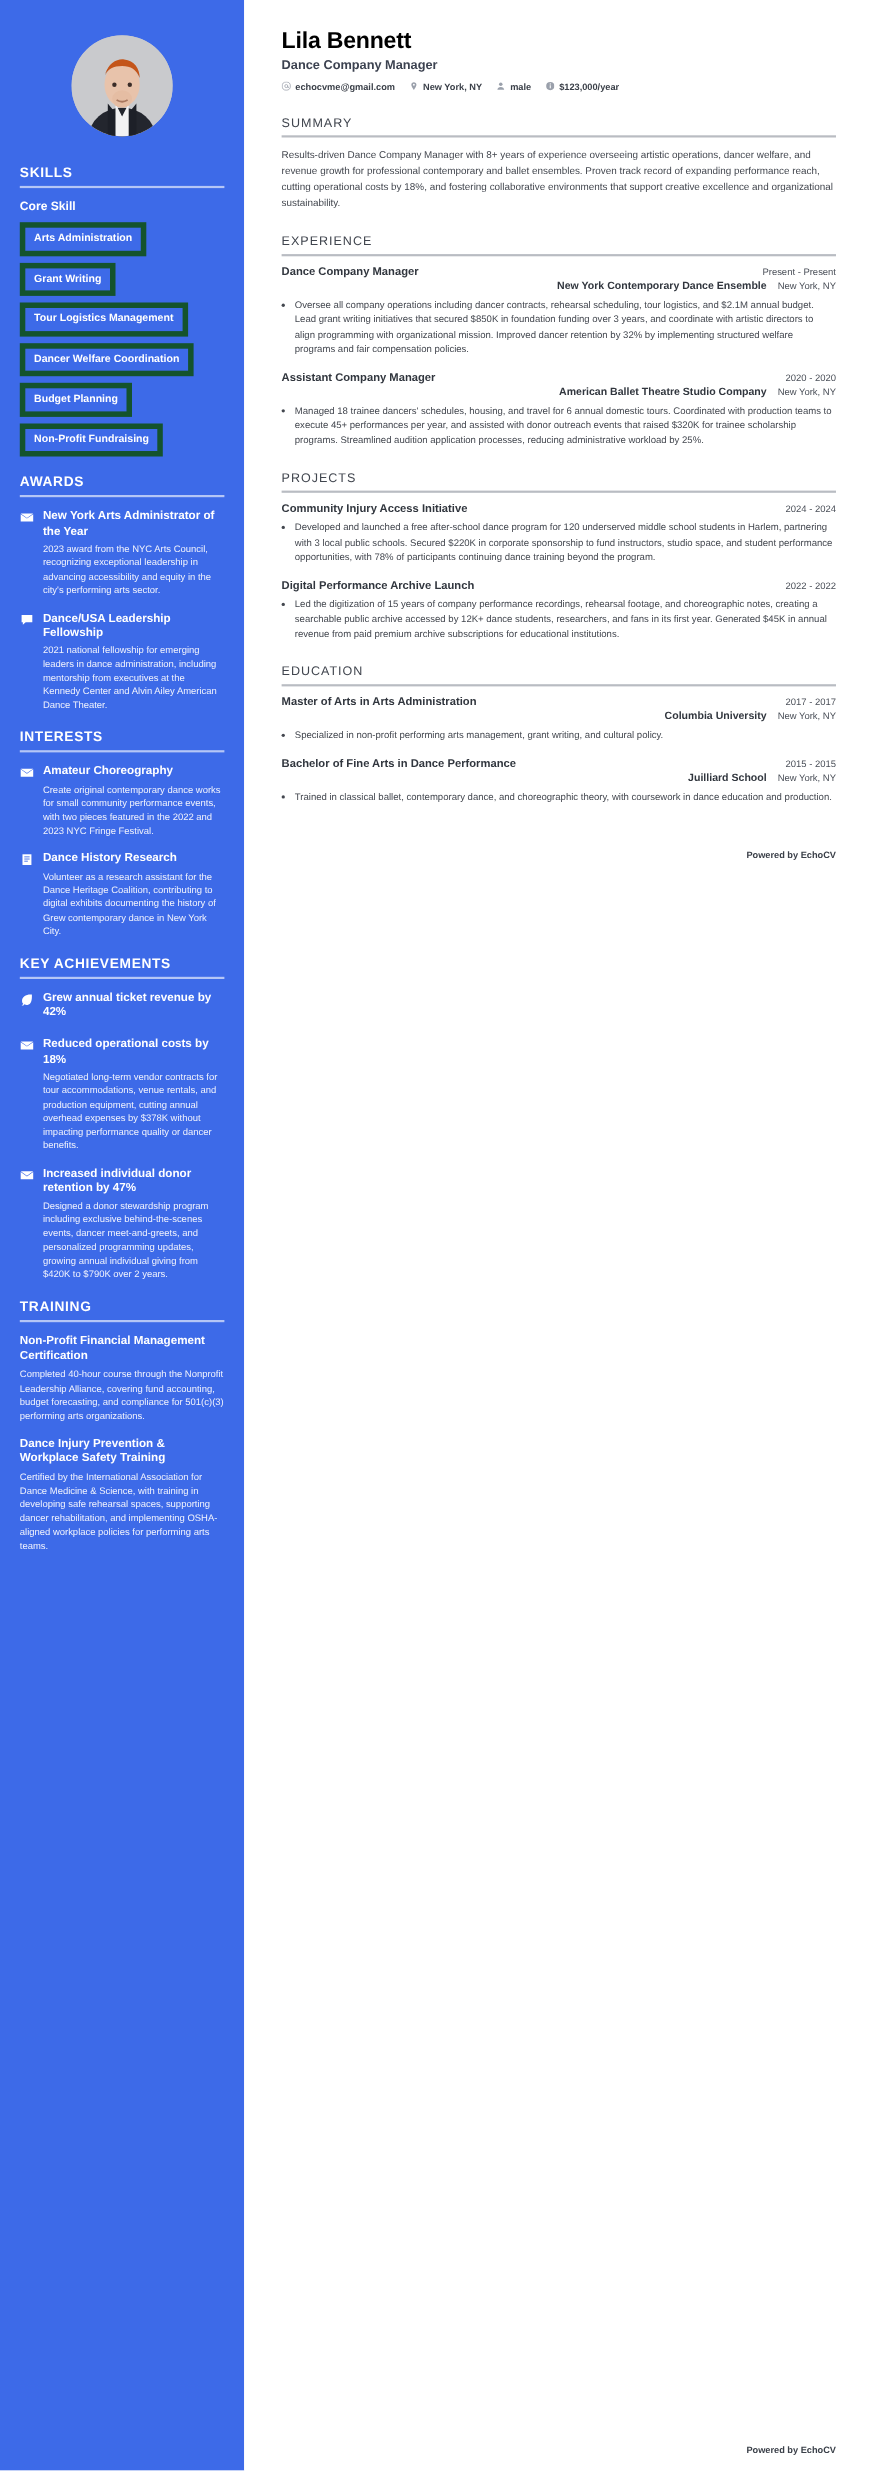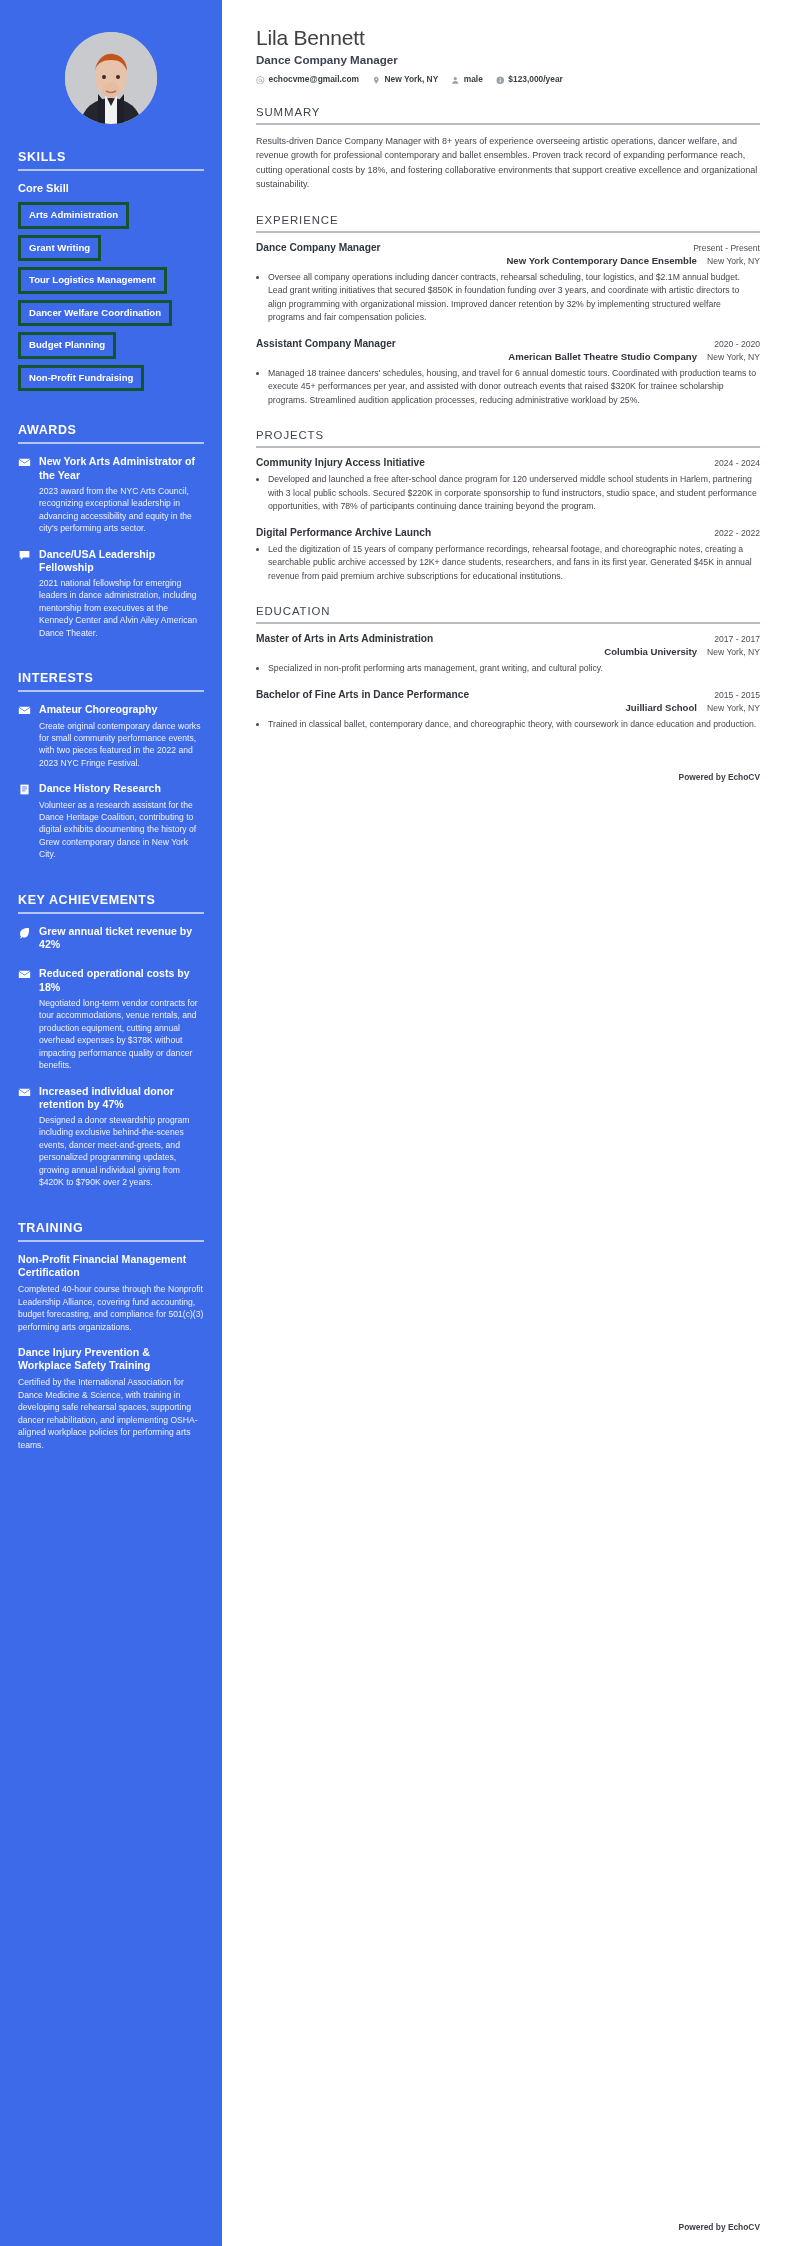--- a/index.html
+++ b/index.html
@@ -25,26 +25,26 @@
     width: 92px; height: 92px; border-radius: 50%;
     background: #c9c9cb; overflow: hidden; position: relative;
   }
   .avatar svg { display:block; width:100%; height:100%; }
 
   .side-h {
     font-size: 12.5px; font-weight: 700; letter-spacing: .6px;
     margin-bottom: 5px; color:#fff;
   }
   .side-rule { height: 2px; background: rgba(255,255,255,.62); margin-bottom: 11px; }
-  .side-sec { margin-bottom: 32px; }
+  .side-sec { margin-bottom: 16px; }
 
   .core-label { font-size: 11px; font-weight: 700; margin-bottom: 8px; }
   .chips { display:flex; flex-wrap: wrap; gap: 6px; }
   .chip {
-    border: 3px solid #14532d;
+    border: 5px solid #14532d;
     padding: 5px 8px 5px 8px;
     font-size: 9.6px; font-weight: 700;
     line-height: 1.1; white-space: nowrap;
     background: transparent; color:#fff;
   }
 
   .entry { display: flex; gap: 7px; margin-bottom: 13px; }
   .entry-ic { flex: 0 0 14px; padding-top: 1px; }
   .entry-ic svg { display:block; width:13px; height:13px; }
   .entry-body { flex: 1 1 auto; }
@@ -55,24 +55,24 @@
   .train-title { font-size: 10.6px; font-weight: 700; line-height: 1.25; margin-bottom: 4px; }
   .train-desc { font-size: 8.6px; line-height: 1.45; color:#f1f3fd; }
 
   
   .main {
     position: absolute; left: 222px; top: 0;
     width: 572px; min-height: 2246px;
     padding: 26px 34px 30px 34px;
     background: #fff;
   }
-  .name { font-size: 21px; font-weight: 400; color:#404040; letter-spacing:-.2px; }
+  .name { font-size: 21px; font-weight: 700; color:#000000; letter-spacing:-.2px; }
   .role { font-size: 11.6px; font-weight: 600; color:#3c4250; margin-top: 3px; }
   .contacts { display:flex; align-items:center; gap: 13px; margin-top: 8px; flex-wrap: wrap; }
-  .contact { display:flex; align-items:flex-end; gap: 4px; font-size: 8.4px; font-weight:700; color:#3b4049; }
+  .contact { display:flex; align-items:flex-start; gap: 4px; font-size: 8.4px; font-weight:700; color:#3b4049; }
   .contact svg { width: 8.5px; height: 8.5px; display:block; }
 
   .sec { margin-top: 22px; }
   .sec-h { font-size: 11.4px; letter-spacing: .9px; color:#40454e; font-weight: 400; }
   .sec-rule { height: 1.6px; background:#b9bcc2; margin-top: 5px; margin-bottom: 9px; }
 
   .summary { font-size: 9px; line-height: 1.62; color:#43474f; }
 
   .job { margin-bottom: 13px; }
   .job-row { display:flex; justify-content: space-between; align-items: baseline; gap: 10px; }

